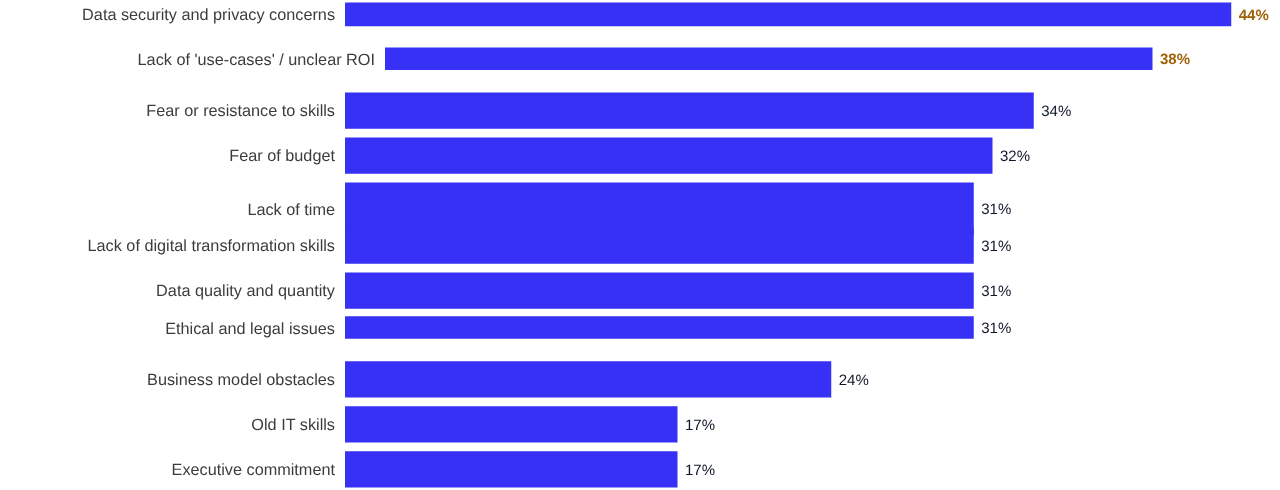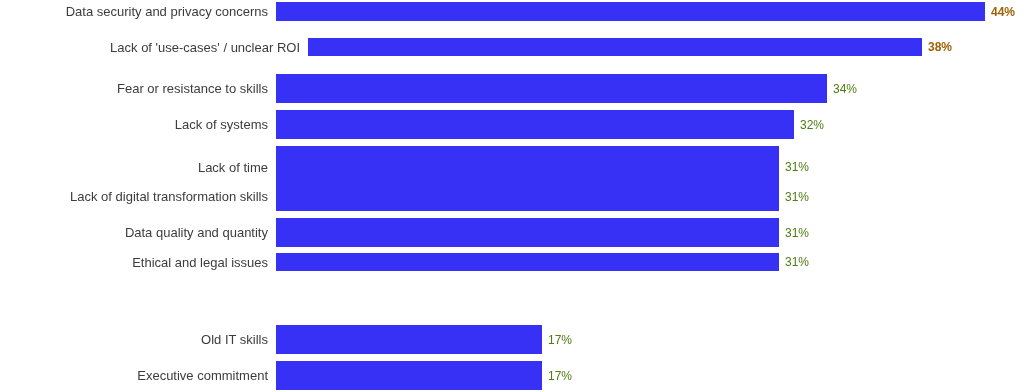--- a/index.html
+++ b/index.html
@@ -51,21 +51,21 @@
     display: flex;
     align-items: center;
   }
   .bar {
     height: 100%;
     background: #3730f5;
   }
   .bar-value {
     font-size: 12px;
     line-height: 12px;
-    color: #4d7c0f;
+    color: #0f172a;
     margin-left: 6px;
     white-space: nowrap;
     font-family: "Liberation Sans", sans-serif;
   }
   .bar-value.bold {
     font-weight: bold;
     color: #a16207;
   }
 </style>
 </head>
@@ -92,21 +92,21 @@
 
     <div class="row" style="top:74px;height:29px;">
       <div class="cat-label">Fear or resistance to skills</div>
       <div class="bar-wrap">
         <div class="bar" style="width:551px;"></div>
         <div class="bar-value">34%</div>
       </div>
     </div>
 
     <div class="row" style="top:110px;height:29px;">
-      <div class="cat-label">Lack of systems</div>
+      <div class="cat-label">Fear of budget</div>
       <div class="bar-wrap">
         <div class="bar" style="width:518px;"></div>
         <div class="bar-value">32%</div>
       </div>
     </div>
 
     <div class="row" style="top:146px;height:42px;padding-left:48px;">
       <div class="cat-label">Lack of time</div>
       <div class="bar-wrap">
         <div class="bar" style="width:503px;"></div>
@@ -131,20 +131,27 @@
     </div>
 
     <div class="row" style="top:253px;height:18px;">
       <div class="cat-label">Ethical and legal issues</div>
       <div class="bar-wrap">
         <div class="bar" style="width:503px;"></div>
         <div class="bar-value">31%</div>
       </div>
     </div>
 
+    <div class="row" style="top:289px;height:29px;">
+      <div class="cat-label">Business model obstacles</div>
+      <div class="bar-wrap">
+        <div class="bar" style="width:389px;"></div>
+        <div class="bar-value">24%</div>
+      </div>
+    </div>
 
     <div class="row" style="top:325px;height:29px;">
       <div class="cat-label">Old IT skills</div>
       <div class="bar-wrap">
         <div class="bar" style="width:266px;"></div>
         <div class="bar-value">17%</div>
       </div>
     </div>
 
     <div class="row" style="top:361px;height:29px;">

